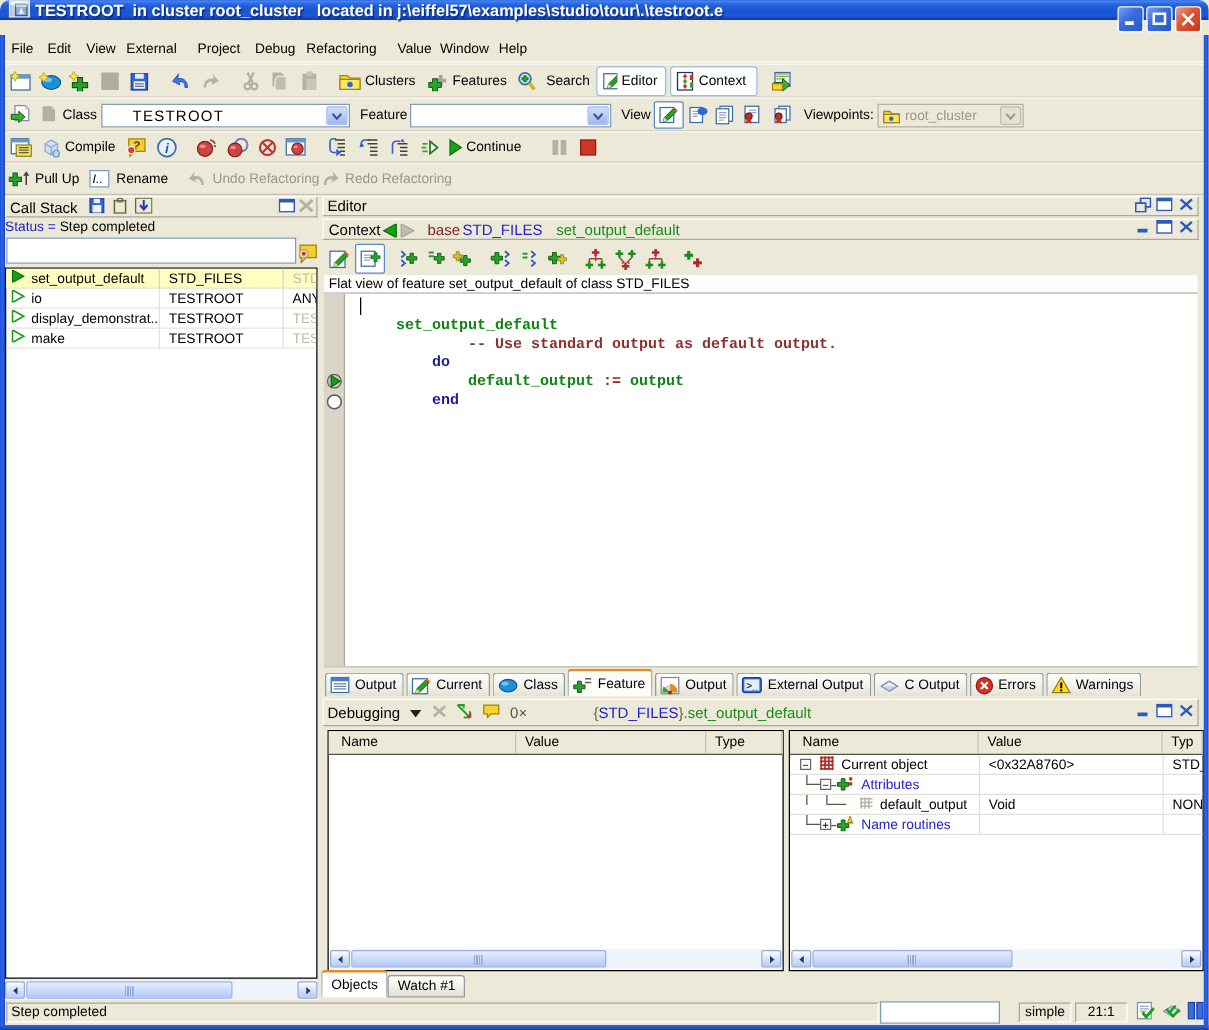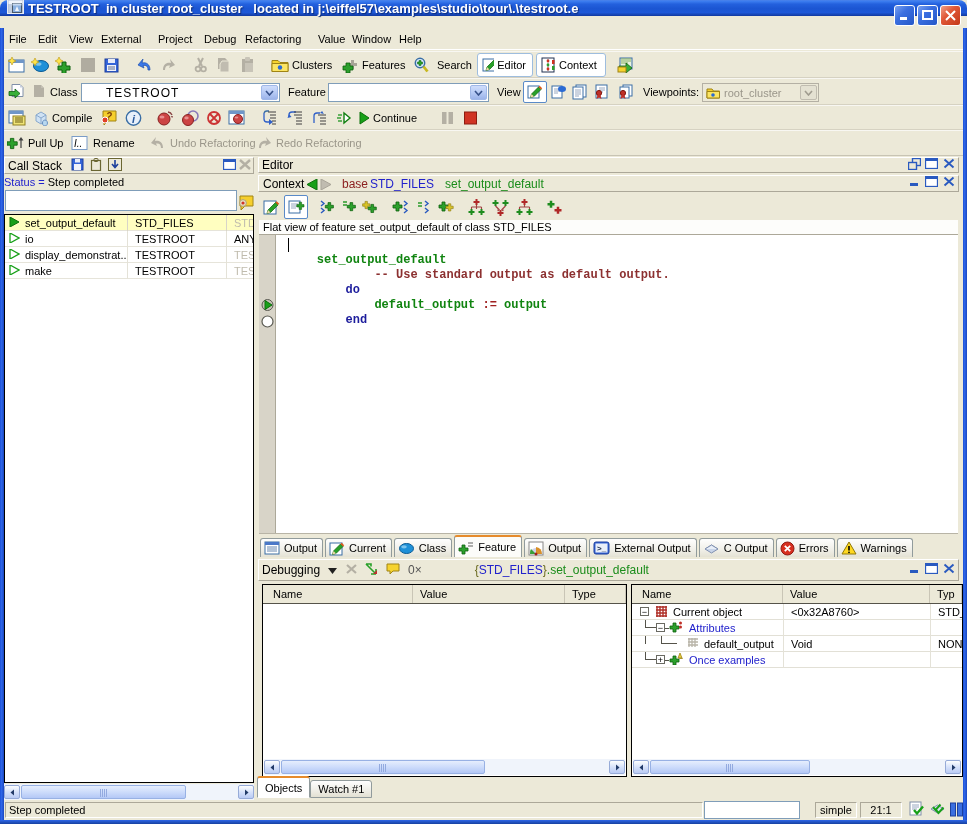--- a/index.html
+++ b/index.html
@@ -887,21 +887,21 @@
       <div class="row">
           <div style="width:151px;position:relative">
             <span class="tree" style="left:13px;top:-8px;height:16px"></span>
             <span style="position:absolute;left:13px;top:7px;width:11px;border-top:1px solid #55534a"></span>
             <i class="tgl" style="margin-left:24px">+</i>
             <span style="display:inline-block;width:4px;border-top:1px solid #55534a;margin-top:1px"></span>
             <i class="pfx" style="margin:0 6px 0 0"><svg width="14" height="13">
                 <path d="M4 4 h3 v3 h3 v3 h-3 v3 h-3 v-3 h-3 v-3 h3 z" fill="#2ca02c" stroke="#0c600c" stroke-width="0.8"></path>
                 <path d="M11 1 l2 5 h-4 z M10.2 6.5 h3.6" stroke="#a08414" fill="#e8d040" stroke-width="0.8"></path>
               </svg></i>
-            <span style="color:#2222cc">Once examples</span>
+            <span style="color:#2222cc">Name routines</span>
           </div>
           <div style="width:147px;border-left:1px solid #e4e2d8;padding-left:7px"></div>
           <div style="flex:1;border-left:1px solid #e4e2d8;padding-left:7px"></div>
         </div>
       <div class="hscroll xsb">
           <span class="sbtn">
             <svg width="7" height="7">
               <path d="M5 0.5 L1.5 3.5 L5 6.5 Z" fill="#223a68"></path>
             </svg>
           </span>

